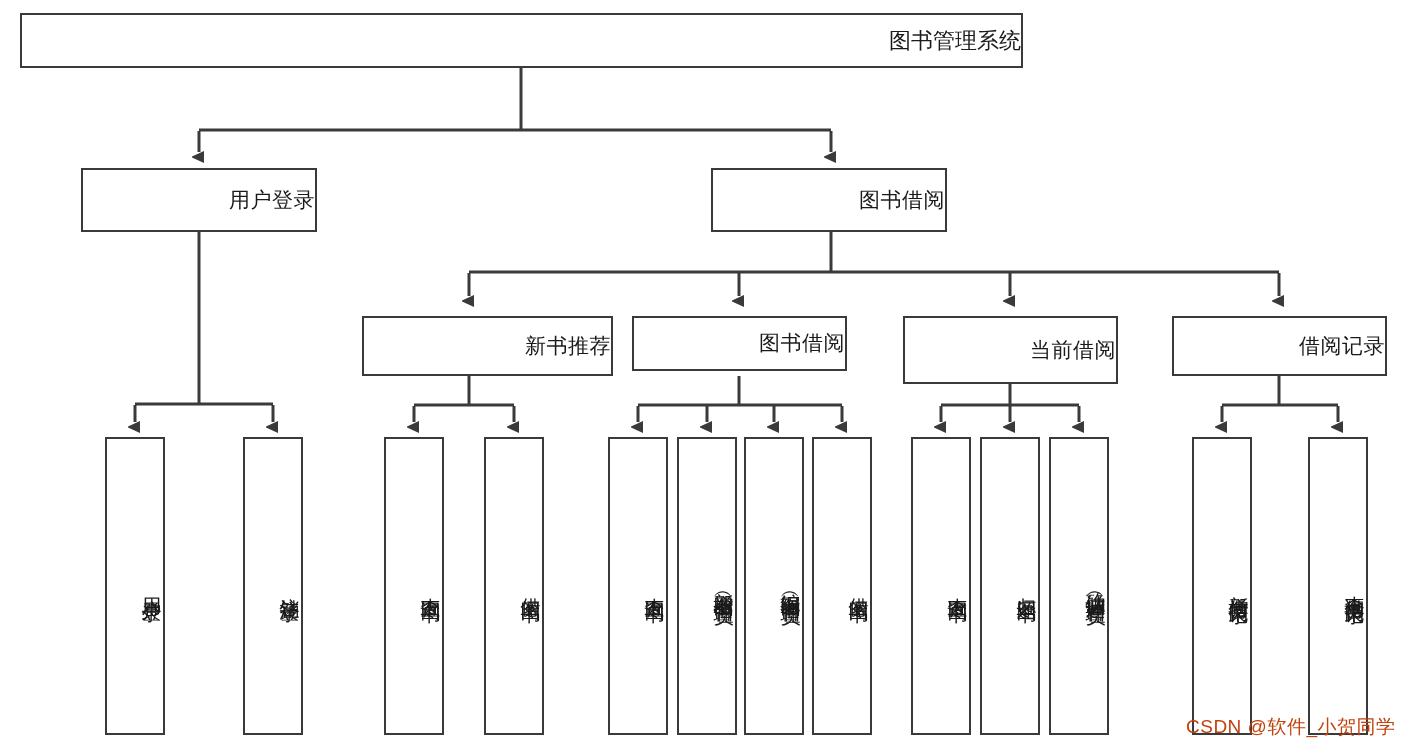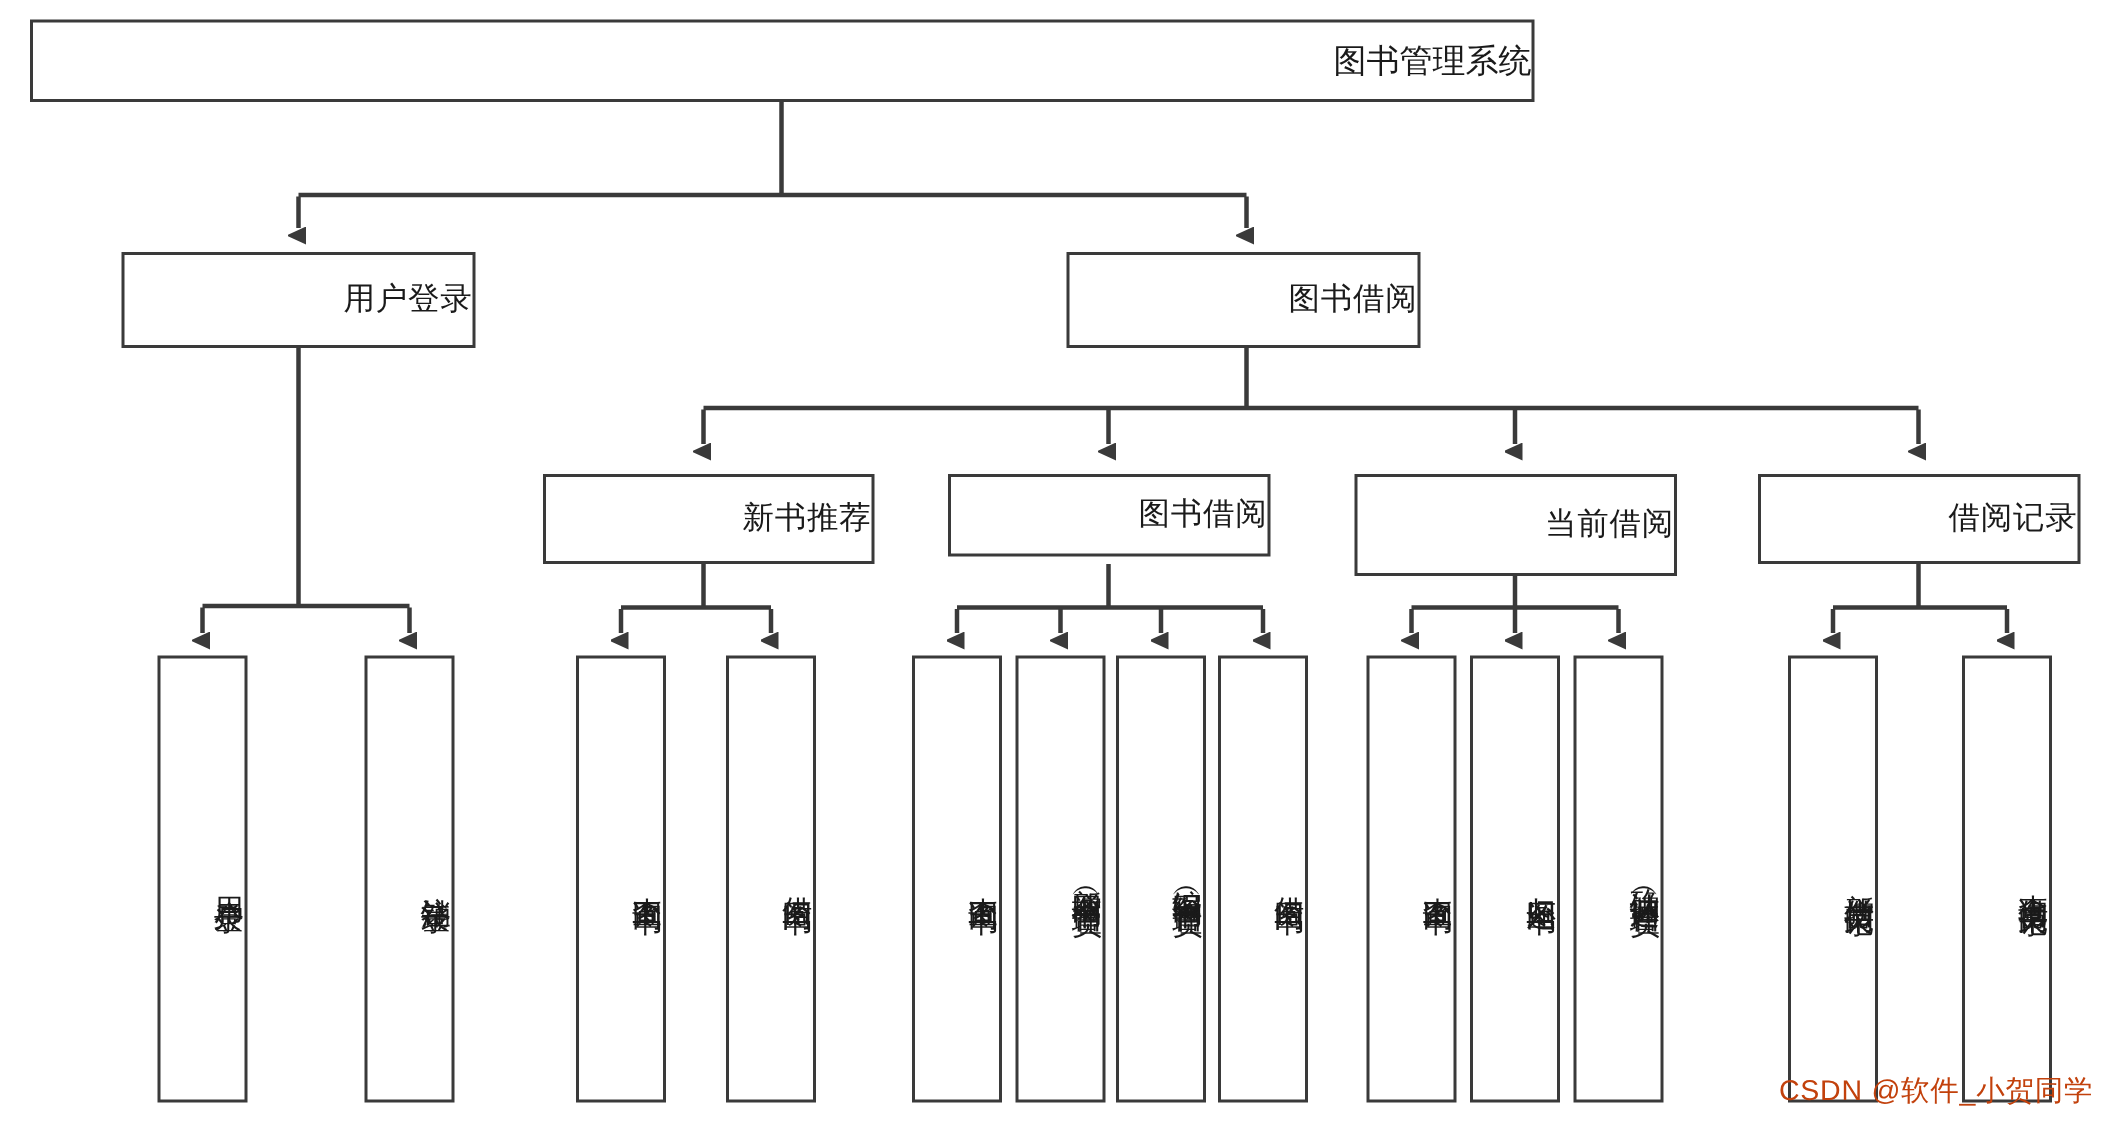--- a/index.html
+++ b/index.html
@@ -129,21 +129,21 @@
     <span>图书管理系统</span>
   </div>
 
   <div class="node h" style="left:81px; top:168px; width:236px; height:64px;">
     <span>用户登录</span>
   </div>
   <div class="node h" style="left:711px; top:168px; width:236px; height:64px;">
     <span>图书借阅</span>
   </div>
 
-  <div class="node h" style="left:362px; top:316px; width:221px; height:60px;">
+  <div class="node h" style="left:362px; top:316px; width:251px; height:60px;">
     <span>新书推荐</span>
   </div>
   <div class="node h" style="left:632px; top:316px; width:215px; height:55px;">
     <span>图书借阅</span>
   </div>
   <div class="node h" style="left:903px; top:316px; width:215px; height:68px;">
     <span>当前借阅</span>
   </div>
   <div class="node h" style="left:1172px; top:316px; width:215px; height:60px;">
     <span>借阅记录</span>

